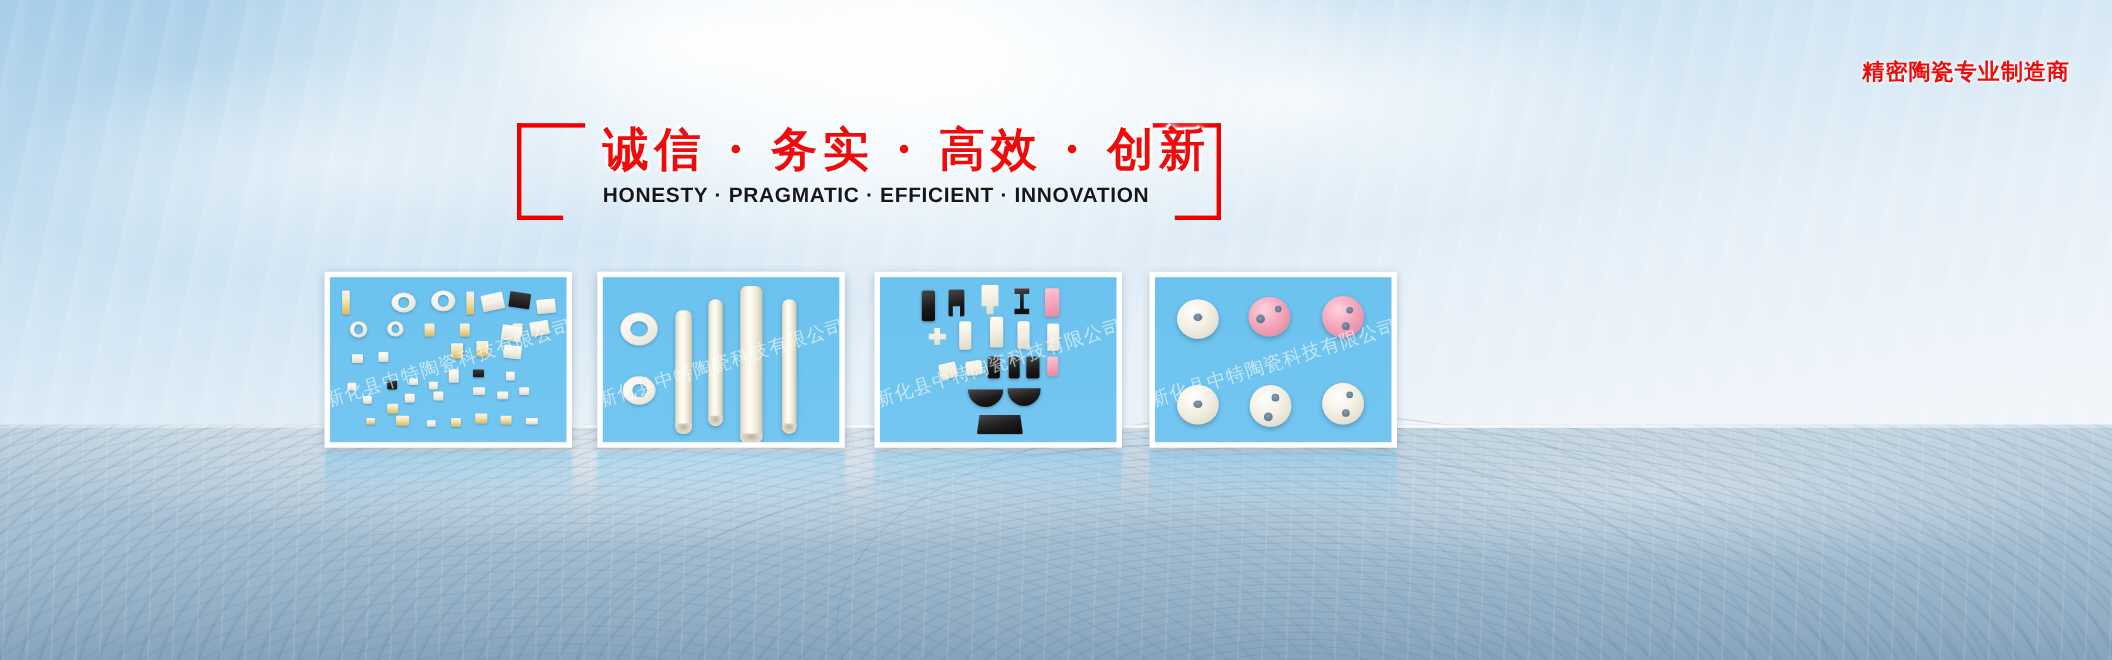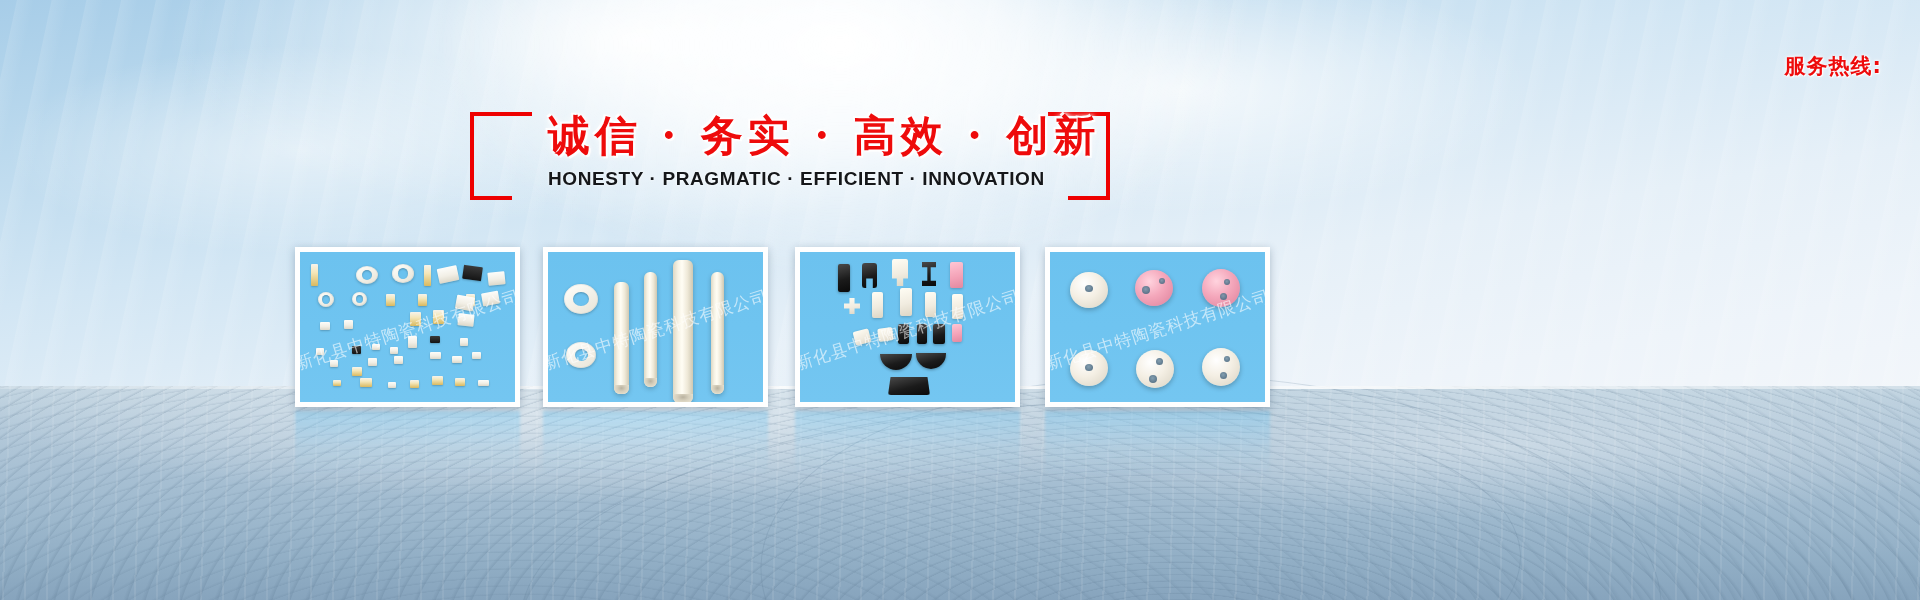--- a/index.html
+++ b/index.html
@@ -258,21 +258,21 @@
     <span class="brk brk-l-bot"></span>
     <span class="brk brk-r-top"></span>
     <span class="brk brk-r-side"></span>
     <span class="brk brk-r-bot"></span>
 
     <div class="slogan-cn">诚信 · 务实 · 高效 · 创新</div>
     <div class="slogan-en">HONESTY · PRAGMATIC · EFFICIENT · INNOVATION</div>
   </div>
 
   <div class="contact">
-    <div class="line hotline-label">服务热线:</div>
+    <div class="line maker">精密陶瓷专业制造商</div>
   </div>
 
   <div class="panels">
 
     <div class="panel-reflection" id="refl-1"></div>
     <div class="panel-reflection" id="refl-2"></div>
     <div class="panel-reflection" id="refl-3"></div>
     <div class="panel-reflection" id="refl-4"></div>
 
     <div class="panel" id="panel-1">

